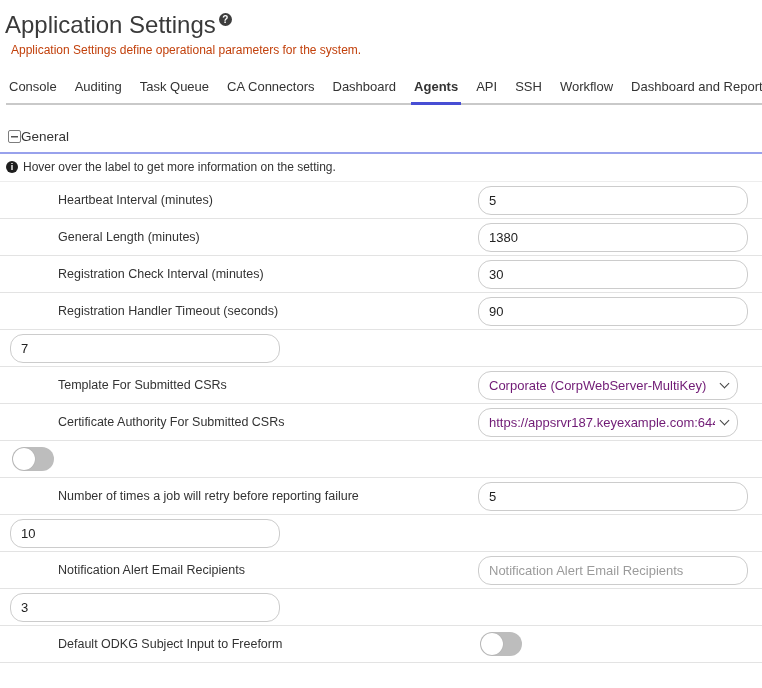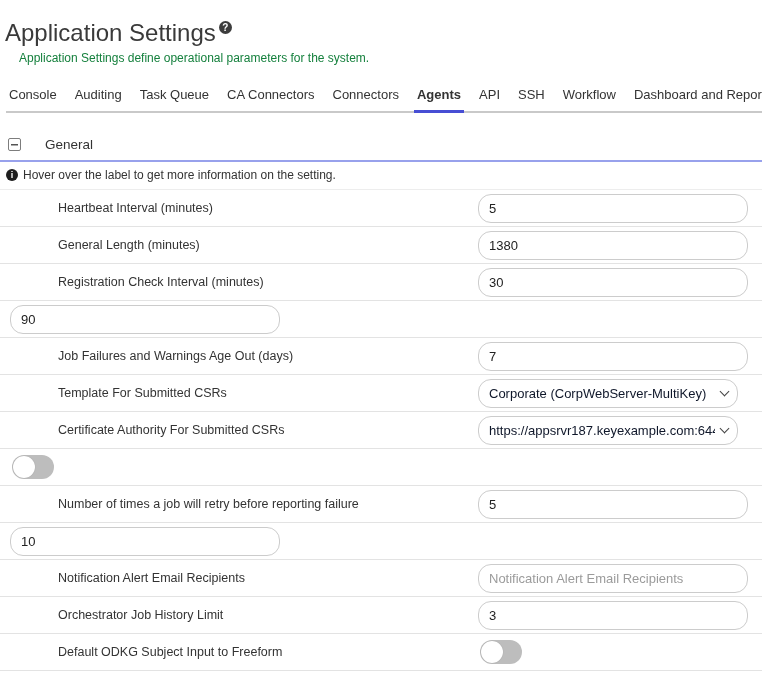--- a/index.html
+++ b/index.html
@@ -9,42 +9,42 @@
     --row-border:#e3e3e3;
   }
   *{box-sizing:border-box;}
   html,body{margin:0;padding:0;}
   body{
     width:762px;height:688px;overflow:hidden;
     background:#ffffff;color:#383838;
     font-family:"Liberation Sans", sans-serif;
   }
   
-  .page-header{padding:18px 0 0 5px;}
+  .page-header{padding:10px 0 0 5px;}
   .page-title{font-size:24px;font-weight:400;color:#3a3a3a;margin:0;line-height:30px;}
   .help-icon{
     display:inline-block;width:13px;height:13px;border-radius:50%;
     background:#3d3d3d;color:#fff;font-size:10px;font-weight:bold;
     text-align:center;line-height:13px;vertical-align:10px;margin-left:3px;
   }
-  .page-subtitle{font-size:12px;color:#15803d;margin:3px 0 0 14px;}
+  .page-subtitle{font-size:12px;color:#c2410c;margin:3px 0 0 6px;}
   
   .tabs{
     display:flex;gap:12px;align-items:flex-end;
     margin:16px 0 0 6px;border-bottom:2px solid #c9c9c9;
     font-size:13px;white-space:nowrap;
   }
   .tab{
     padding:6px 3px 8px 3px;margin-bottom:-2px;cursor:pointer;
     border-bottom:3px solid transparent;color:#333;
   }
   .tab.active{font-weight:bold;border-bottom-color:var(--tab-active-underline);}
   
   .section-header{
-    display:flex;align-items:center;gap:24px;
+    display:flex;align-items:center;gap:0;
     margin-top:19px;padding:5px 0 8px 8px;
     border-bottom:2px solid var(--section-underline);
     font-size:13.5px;color:#333;
   }
   .collapse-icon{
     width:13px;height:13px;border:1px solid #7d7d7d;border-radius:2px;
     background:#fff linear-gradient(#555,#555) center/7px 1.5px no-repeat;
     cursor:pointer;flex:0 0 auto;
   }
   .info-row{
@@ -68,21 +68,21 @@
     width:270px;height:29px;border:1px solid #ccc;border-radius:13px;
     padding:0 10px;font-size:13px;color:#222;outline:none;
     font-family:"Liberation Sans", sans-serif;background:#fff;
   }
   .text-input::placeholder{color:#9b9b9b;}
   .select{
     width:260px;height:29px;border:1px solid #ccc;border-radius:13px;
     padding:0 9px 0 10px;background:#fff;cursor:pointer;
     display:flex;align-items:center;justify-content:space-between;gap:6px;
   }
-  .select-text{font-size:13px;color:#0f172a;white-space:nowrap;overflow:hidden;}
+  .select-text{font-size:13px;color:#701a75;white-space:nowrap;overflow:hidden;}
   .chevron-down-icon{
     width:7px;height:7px;flex:0 0 auto;margin-top:-4px;
     border-right:1.6px solid #444;border-bottom:1.6px solid #444;
     transform:rotate(45deg);
   }
   .toggle{
     width:42px;height:24px;border-radius:12px;background:var(--toggle-off);
     position:relative;cursor:pointer;margin-left:2px;flex:0 0 auto;
   }
   .toggle-knob{
@@ -96,21 +96,21 @@
 <div class="page-header">
   <h1 class="page-title"><span>Application Settings</span><span class="help-icon">?</span></h1>
   <div class="page-subtitle">Application Settings define operational parameters for the system.</div>
 </div>
 
 <nav class="tabs">
   <div class="tab">Console</div>
   <div class="tab">Auditing</div>
   <div class="tab">Task Queue</div>
   <div class="tab">CA Connectors</div>
-  <div class="tab">Connectors</div>
+  <div class="tab">Dashboard</div>
   <div class="tab active">Agents</div>
   <div class="tab">API</div>
   <div class="tab">SSH</div>
   <div class="tab">Workflow</div>
   <div class="tab">Dashboard and Reports</div>
 </nav>
 
 <div class="section-header">
   <span class="collapse-icon"></span>
   <span>General</span>
@@ -138,27 +138,27 @@
   </div>
 
   <div class="setting-row">
     <span class="setting-label">Registration Check Interval (minutes)</span>
     <span class="control">
         <input type="text" class="text-input" value="30" style="">
       </span>
   </div>
 
   <div class="setting-row">
+    <span class="setting-label">Registration Handler Timeout (seconds)</span>
     <span class="control">
         <input type="text" class="text-input" value="90" style="">
       </span>
   </div>
 
   <div class="setting-row">
-    <span class="setting-label">Job Failures and Warnings Age Out (days)</span>
     <span class="control">
         <input type="text" class="text-input" value="7" style="">
       </span>
   </div>
 
   <div class="setting-row">
     <span class="setting-label">Template For Submitted CSRs</span>
     <span class="control">
       <span class="select">
         <span class="select-text">Corporate (CorpWebServer-MultiKey)</span>
@@ -200,21 +200,20 @@
   </div>
 
   <div class="setting-row">
     <span class="setting-label">Notification Alert Email Recipients</span>
     <span class="control">
         <input type="text" class="text-input" placeholder="Notification Alert Email Recipients" style="">
       </span>
   </div>
 
   <div class="setting-row">
-    <span class="setting-label">Orchestrator Job History Limit</span>
     <span class="control">
         <input type="text" class="text-input" value="3" style="">
       </span>
   </div>
 
   <div class="setting-row">
     <span class="setting-label">Default ODKG Subject Input to Freeform</span>
     <span class="control">
       <span class="toggle">
           <span class="toggle-knob"></span>

